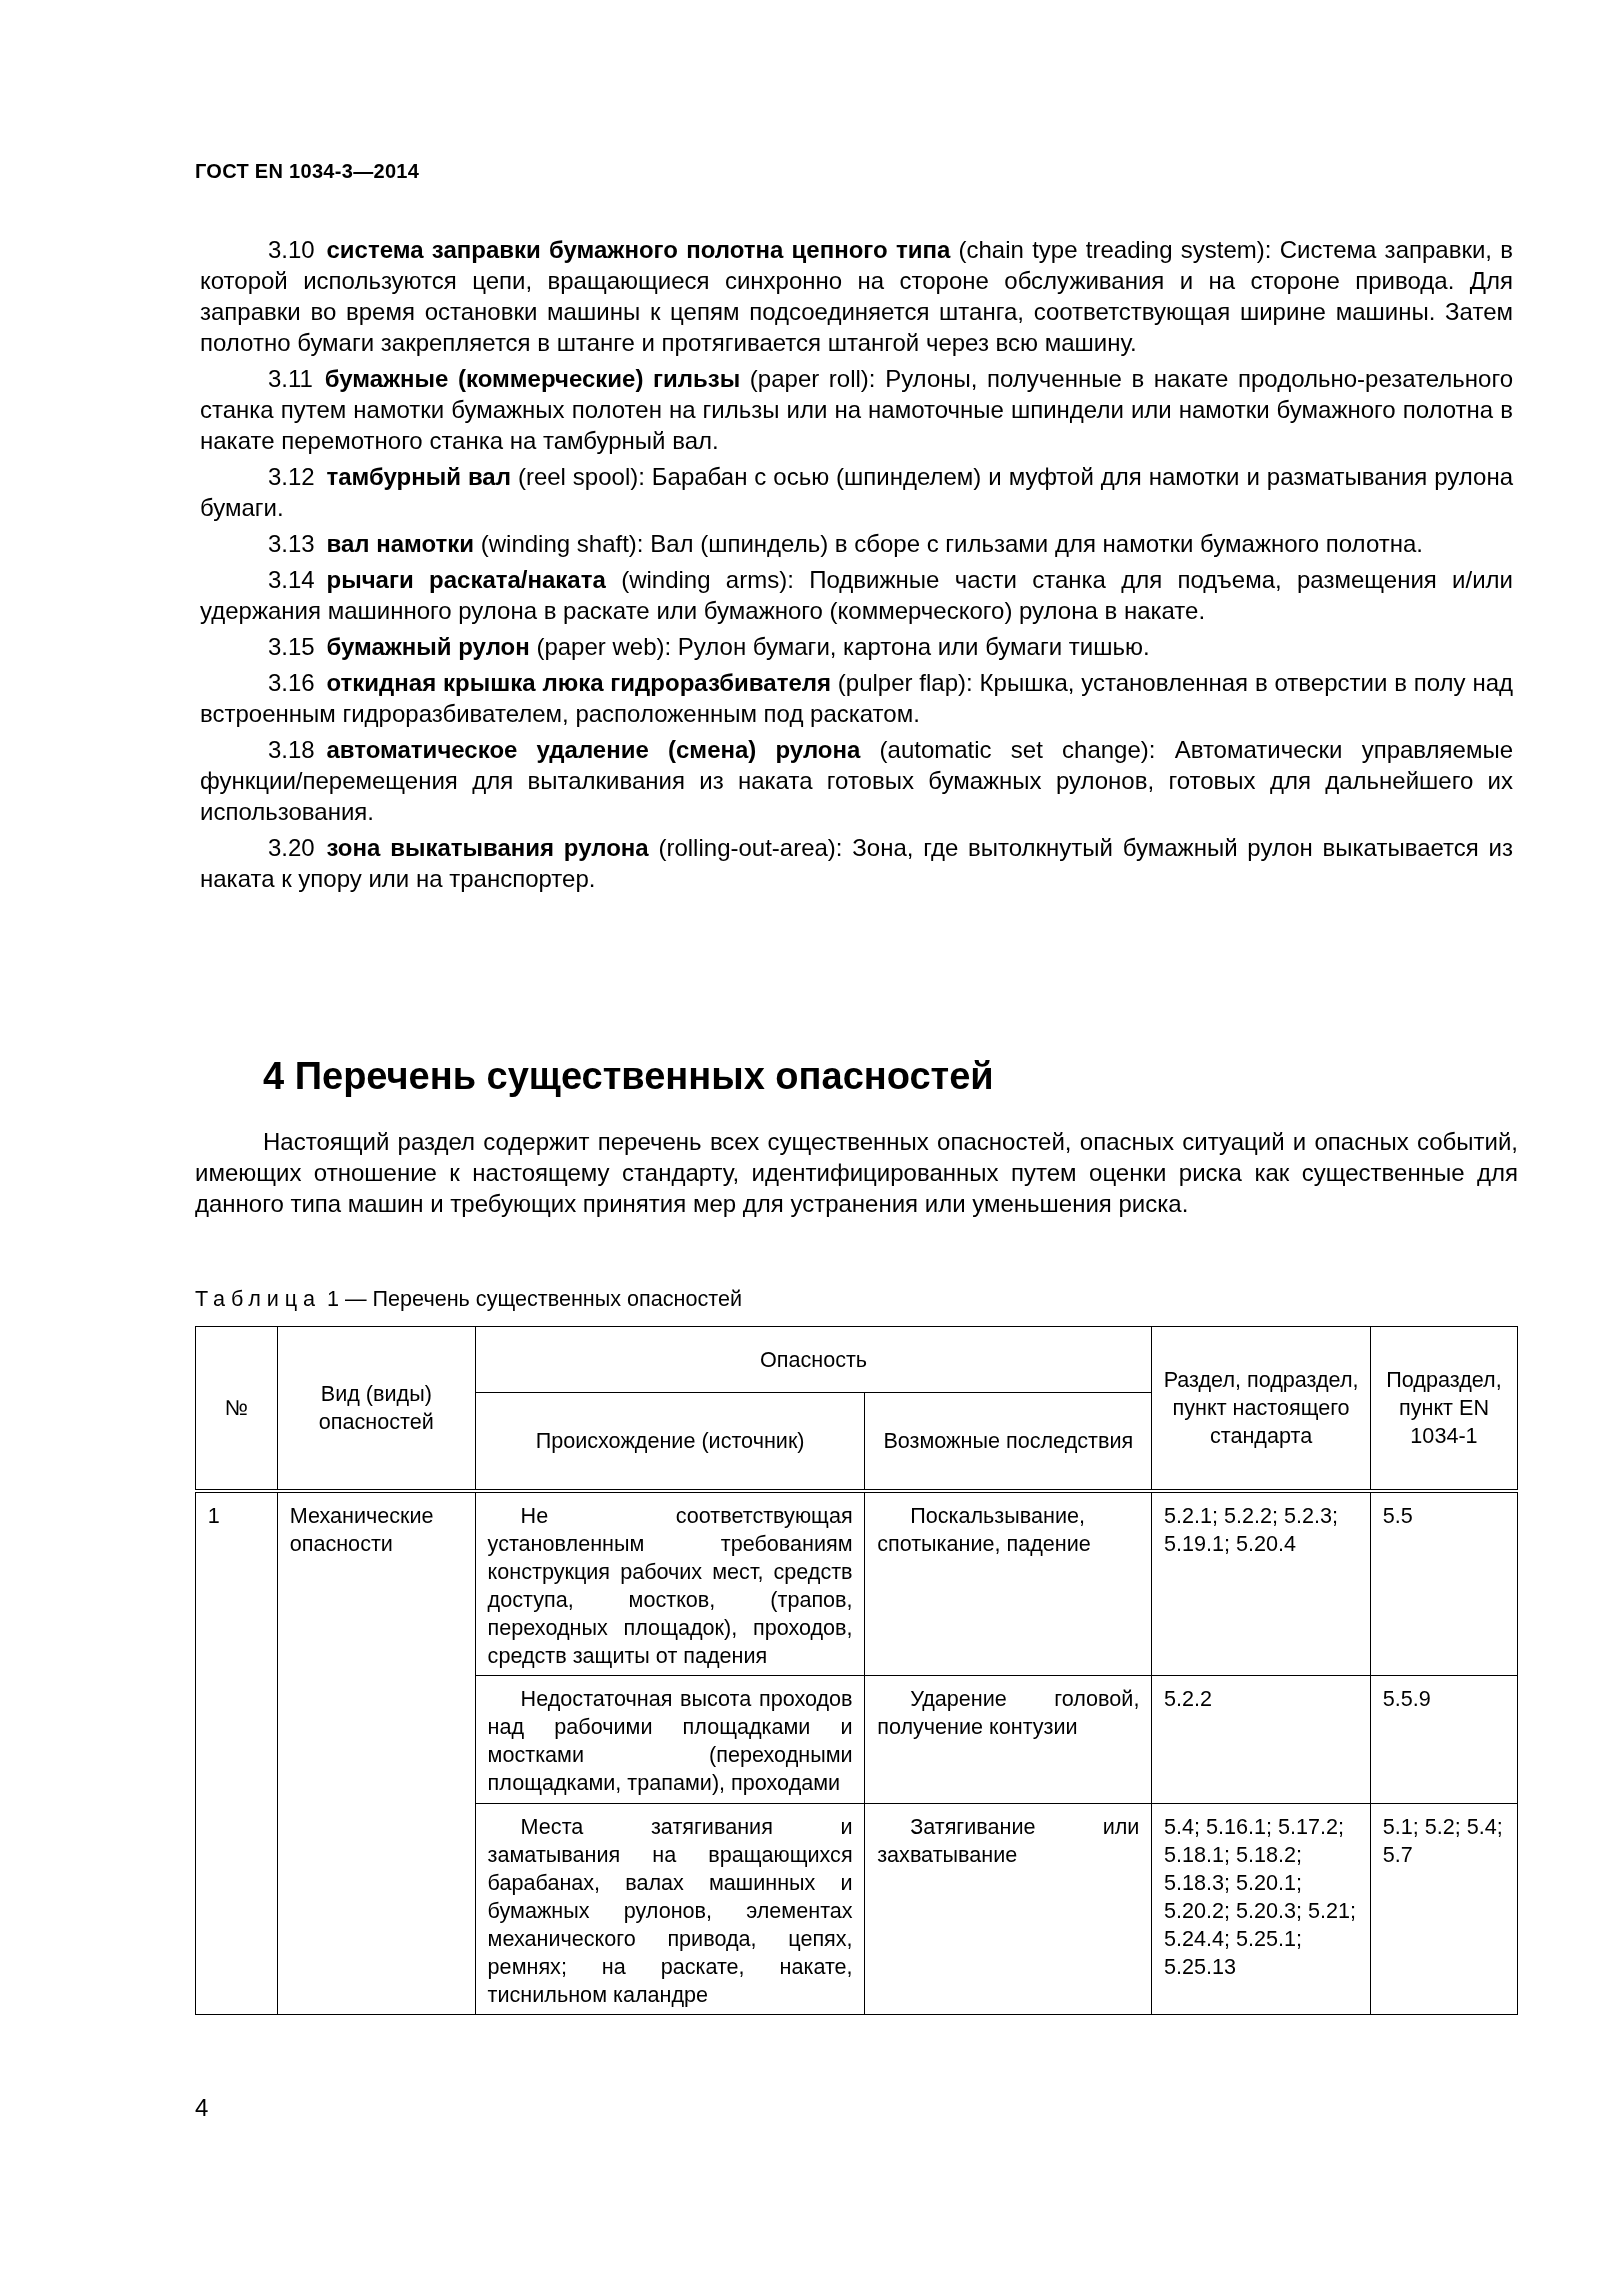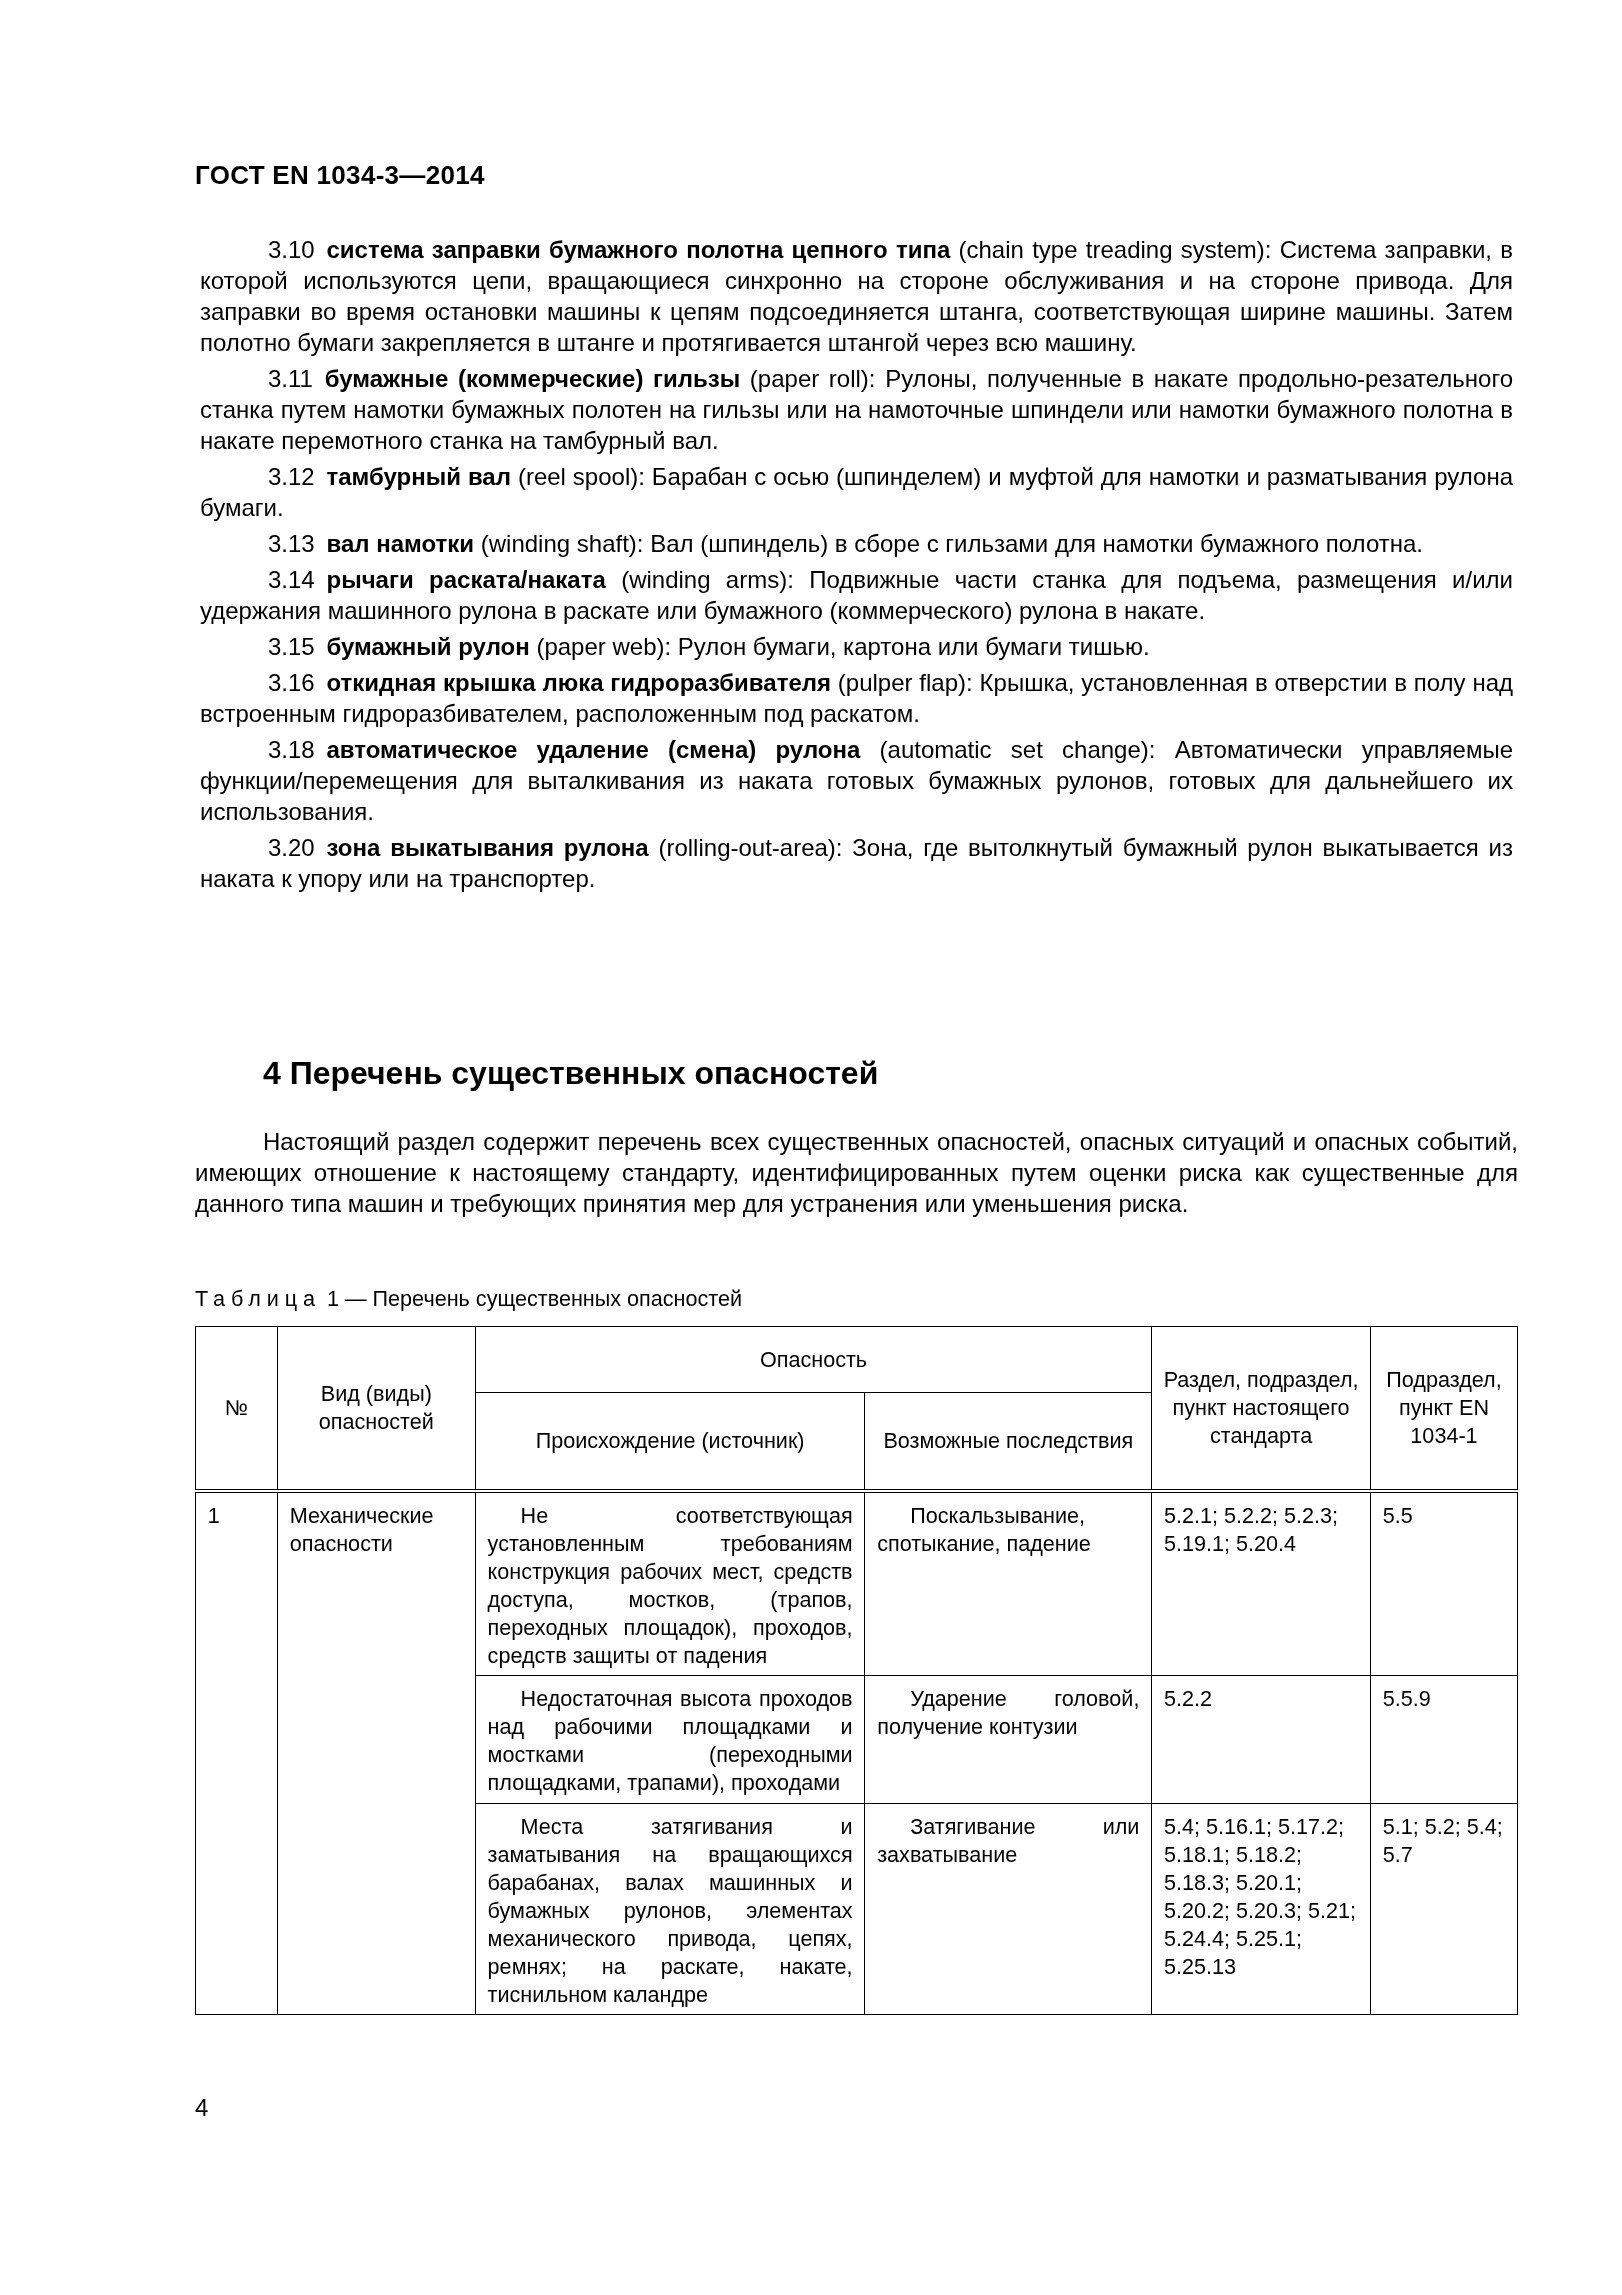--- a/index.html
+++ b/index.html
@@ -1,23 +1,23 @@
 <!DOCTYPE html>
 <html style="font-size:10.5px"><head>
 <meta charset="utf-8">
 <style>
   html, body { margin: 0; padding: 0; background: #ffffff; }
   body { width: 1623px; height: 2295px; position: relative; overflow: hidden;
          font-family: "Liberation Sans", sans-serif; color: #000; }
-  .doc-header { position: absolute; left: 195px; top: 160px; font-size: 26px; font-weight: bold; letter-spacing: 0.3px; }
+  .doc-header { position: absolute; left: 195px; top: 160px; font-size: 20px; font-weight: bold; letter-spacing: 0.3px; }
   .body-text { position: absolute; left: 195px; top: 229px; width: 1323px; font-size: 24px; line-height: 31px; text-align: justify; }
   .body-text p { margin: 5px; text-indent: 68px; }
   .body-text .num { margin-right: 11.8px; }
   .body-text b { font-weight: bold; }
-  .section-title { position: absolute; left: 263px; top: 1055px; font-size: 32px; font-weight: bold; }
+  .section-title { position: absolute; left: 263px; top: 1055px; font-size: 38px; font-weight: bold; }
   .intro { position: absolute; left: 195px; top: 1126px; width: 1323px; font-size: 24px; line-height: 31px; text-align: justify; }
   .intro p { margin: 0; text-indent: 68px; }
   .caption { position: absolute; left: 195px; top: 1286px; font-size: 21.6px; }
   .caption .sp { letter-spacing: 5.9px; }
   table.hz { position: absolute; left: 195px; top: 1326px; width: 1323px; border-collapse: collapse; font-size: 21.6px; line-height: 28px; }
   table.hz td, table.hz th { border: 1.3px solid #000; vertical-align: top; font-weight: normal; padding: 0 11.8px; }
   table.hz th { vertical-align: middle; text-align: center; padding: 5.2px 6.5px; }
   table.hz thead tr.r2 th { height: 85px; }
   table.hz thead tr.r1 th.top { height: 55px; }
   table.hz tbody tr:first-child td { border-top: 4.6px double #000; }

